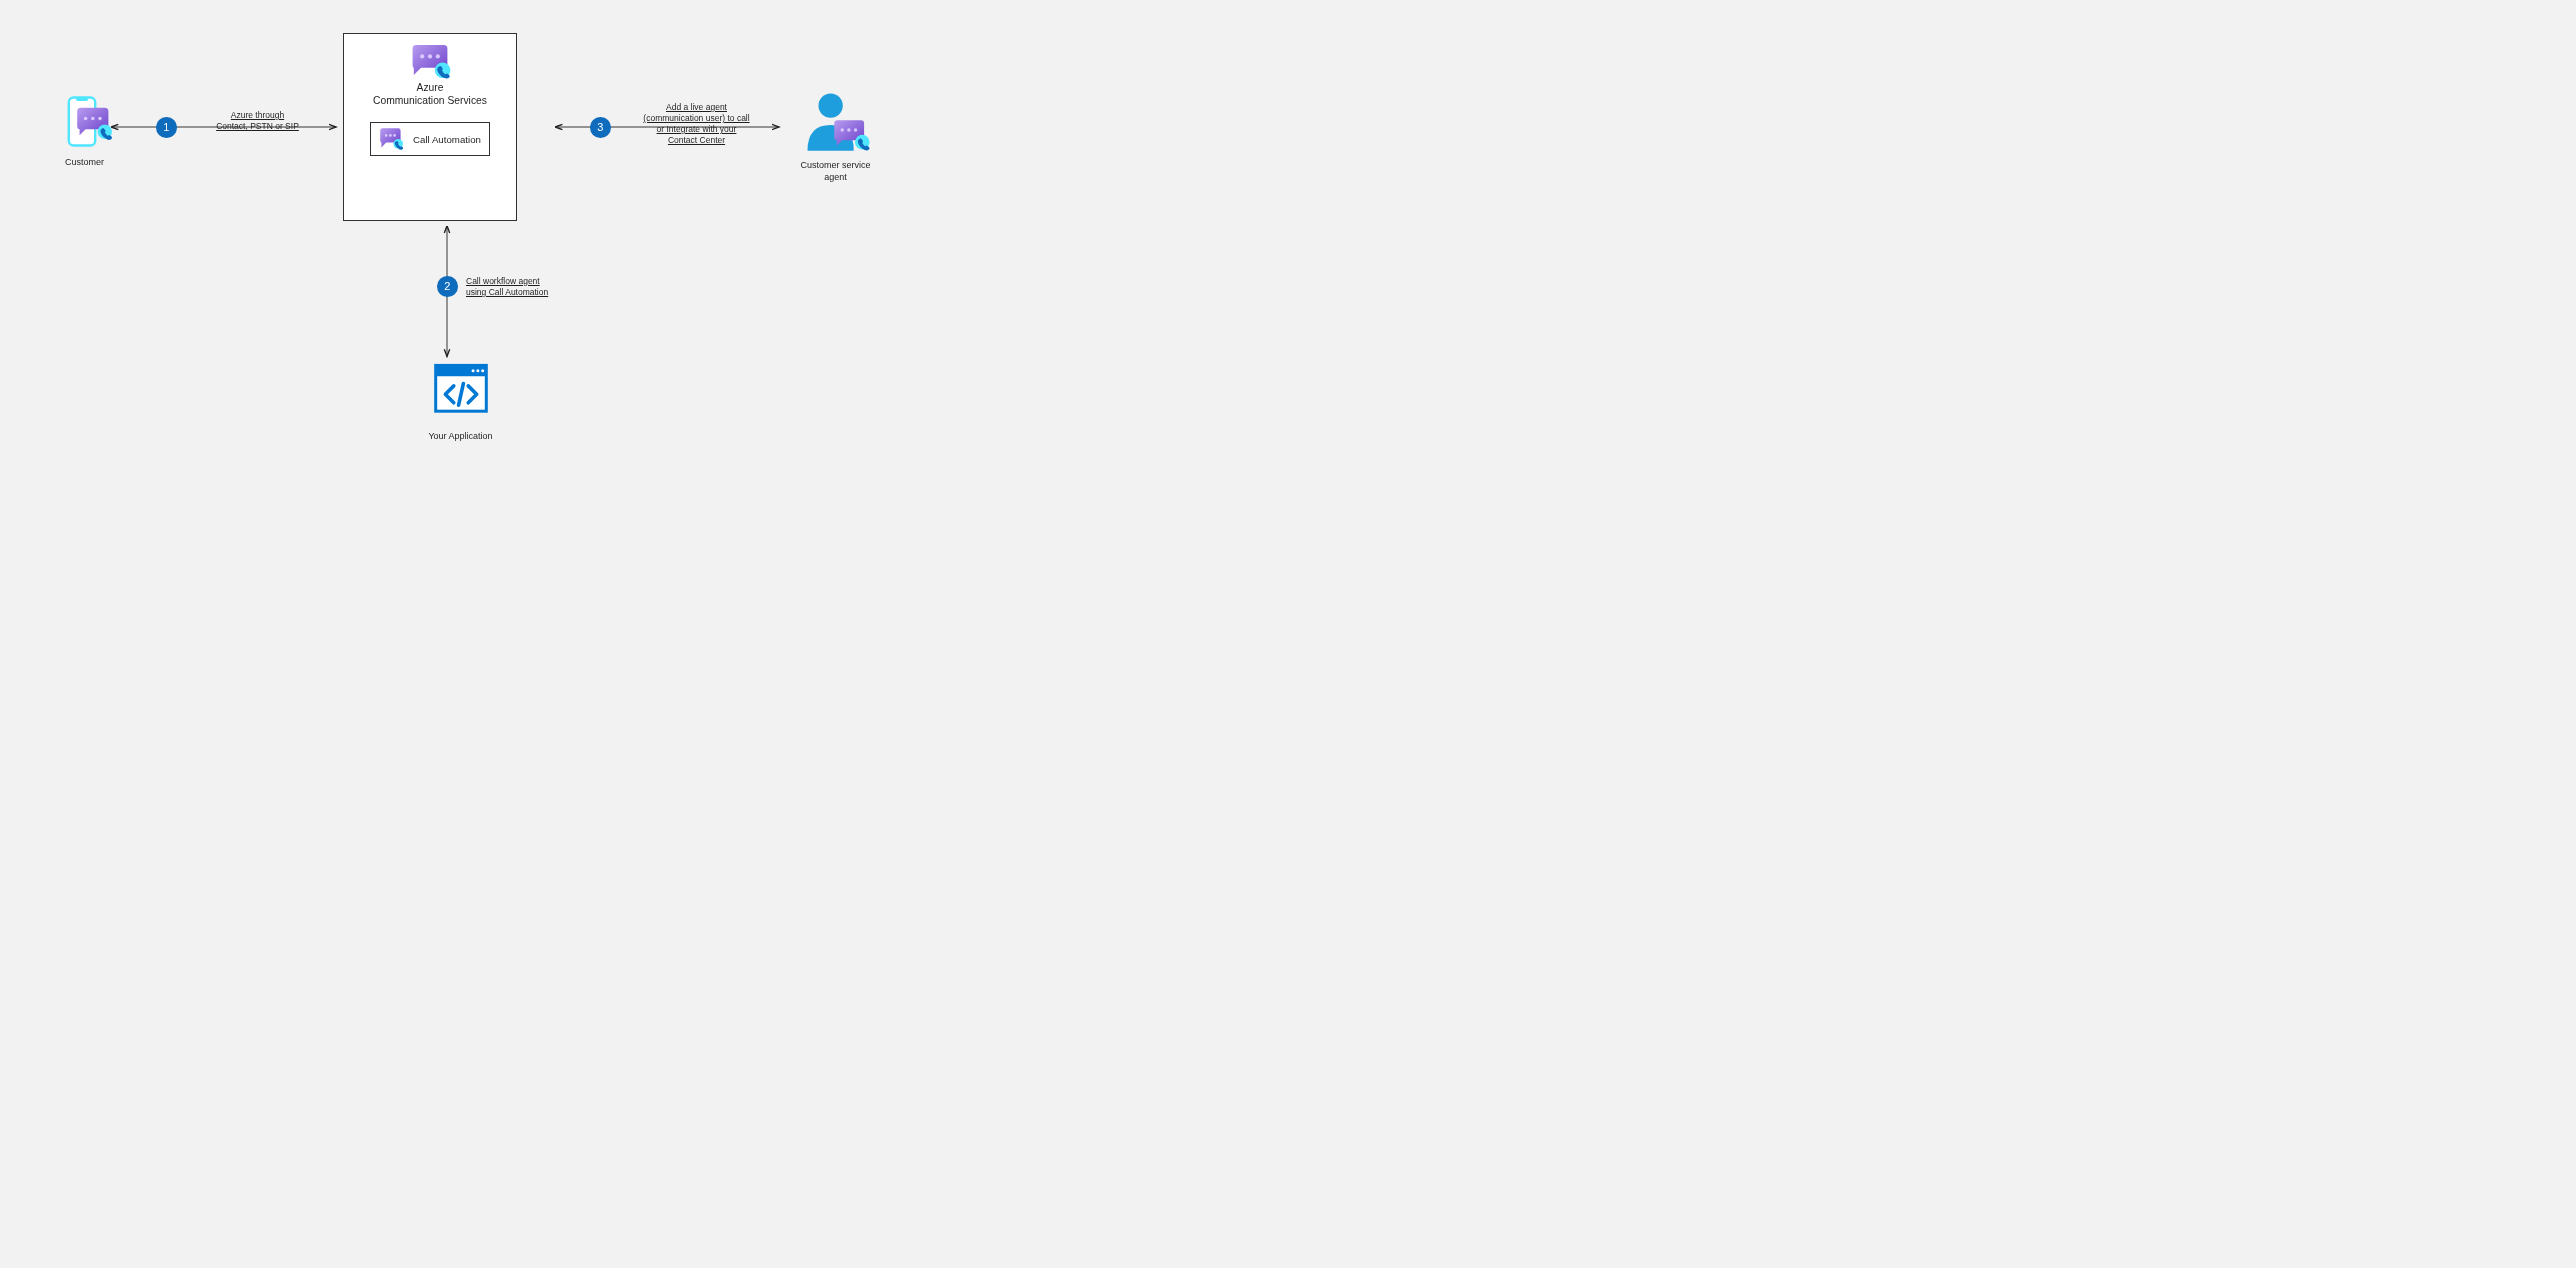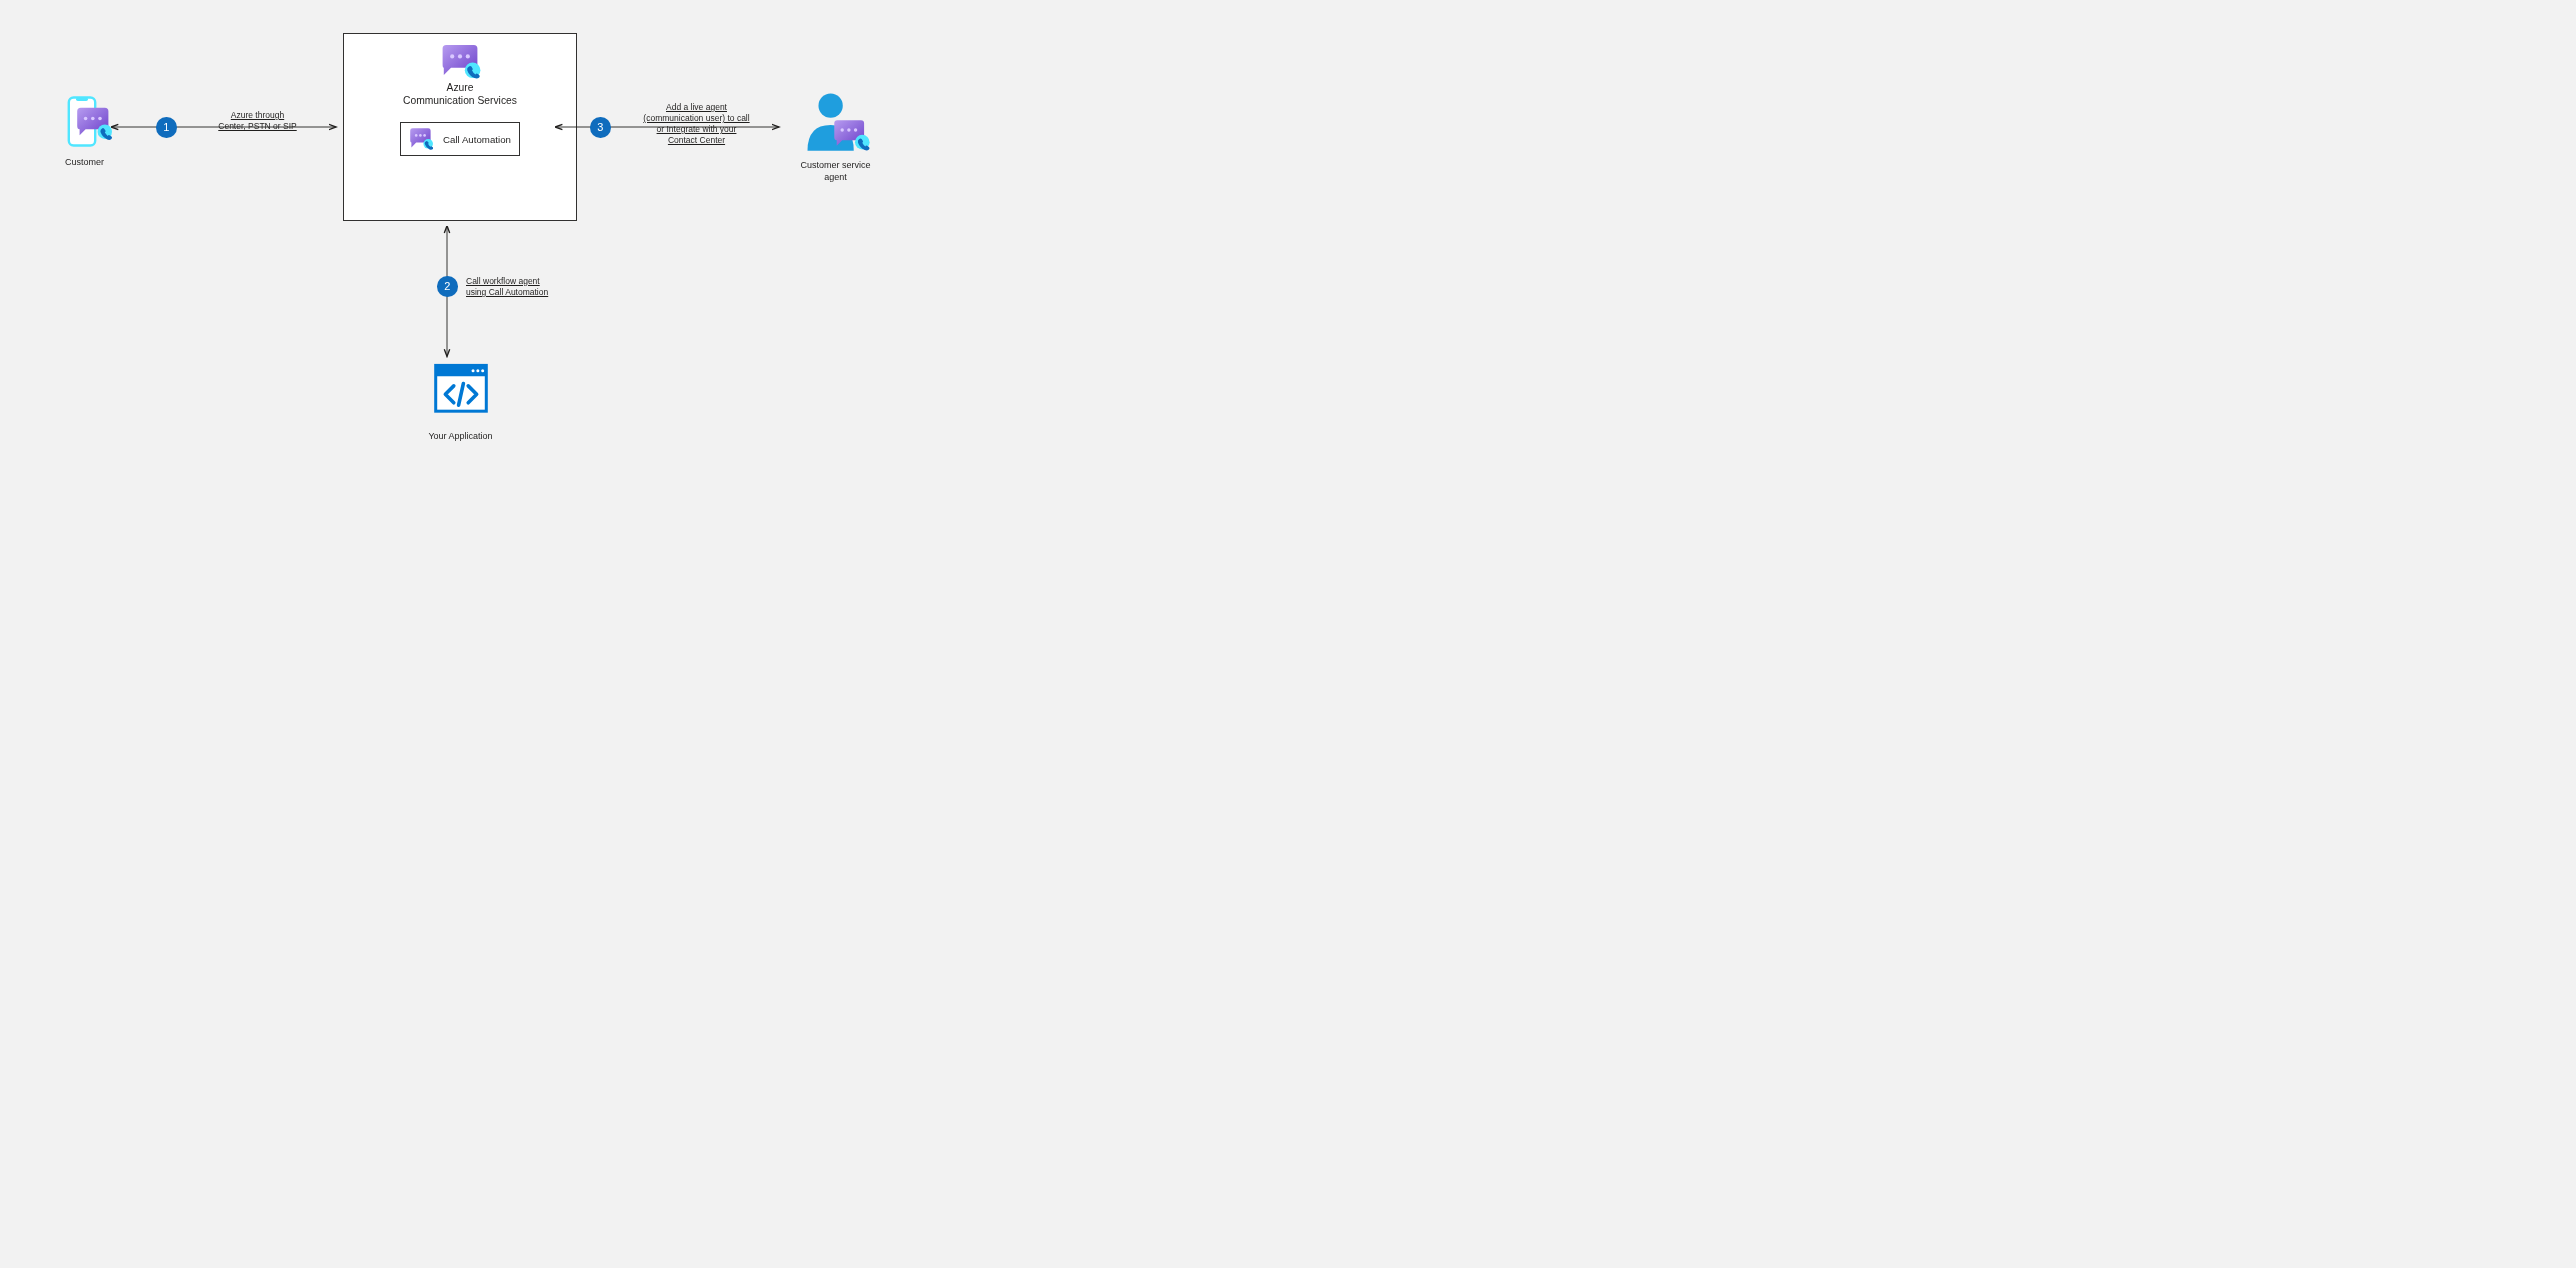--- a/index.html
+++ b/index.html
@@ -82,21 +82,21 @@
     <defs>
       <linearGradient id="gradCust" x1="0" y1="0" x2="1" y2="1">
         <stop offset="0%" stop-color="#b79cf0"></stop>
         <stop offset="100%" stop-color="#6b3fc9"></stop>
       </linearGradient>
     </defs>
   </svg>
   <div class="node-label">Customer</div>
 </div>
 
-<div class="acs-box" style="left:343px; top:33px; width:234px; height:188px; padding-top:11px; display:flex; flex-direction:column; align-items:center;">
+<div class="acs-box" style="left:343px; top:33px; width:174px; height:188px; padding-top:11px; display:flex; flex-direction:column; align-items:center;">
   <svg width="42" height="36" viewBox="0 0 70 60">
     <path d="M6 6 Q6 0 12 0 L58 0 Q64 0 64 6 L64 32 Q64 38 58 38 L20 38 L8 50 L8 38 Q6 38 6 32 Z" fill="url(#gradAcs)"></path>
     <circle cx="22" cy="19" r="3.5" fill="#d9c8ff"></circle>
     <circle cx="35" cy="19" r="3.5" fill="#d9c8ff"></circle>
     <circle cx="48" cy="19" r="3.5" fill="#d9c8ff"></circle>
     <circle cx="56" cy="42" r="13" fill="#50e6ff"></circle>
     <path d="M50 36 q2 -2 4 0 l2 3 q1 2 -1 3 q2 5 6 7 q1 -2 3 -1 l3 2 q2 2 0 4 q-3 3 -8 1 q-9 -4 -12 -13 q-1 -4 3 -6" fill="#0f6cbd"></path>
     <defs>
       <linearGradient id="gradAcs" x1="0" y1="0" x2="1" y2="1">
         <stop offset="0%" stop-color="#b79cf0"></stop>
@@ -166,21 +166,21 @@
 </div>
 
 <svg class="arrow" style="position:absolute; left:106px; top:121px;" width="237" height="12" viewBox="0 0 392 20">
   <line x1="10" y1="10" x2="382" y2="10" marker-start="url(#arrowL)" marker-end="url(#arrowR)"></line>
 </svg>
 <div class="step-badge" style="left:156px; top:117px;">
   <span>1</span>
 </div>
 <div class="edge-label" style="left:200px; top:110px; width:115px;">
   <div>Azure through</div>
-  <div>Center, PSTN or SIP</div>
+  <div>Contact, PSTN or SIP</div>
 </div>
 
 <svg class="arrow" style="position:absolute; left:550px; top:121px;" width="236" height="12" viewBox="0 0 390 20">
   <line x1="10" y1="10" x2="380" y2="10" marker-start="url(#arrowL)" marker-end="url(#arrowR)"></line>
 </svg>
 <div class="step-badge" style="left:590px; top:117px;">
   <span>3</span>
 </div>
 <div class="edge-label" style="left:630px; top:102px; width:133px;">
   <div>Add a live agent</div>

